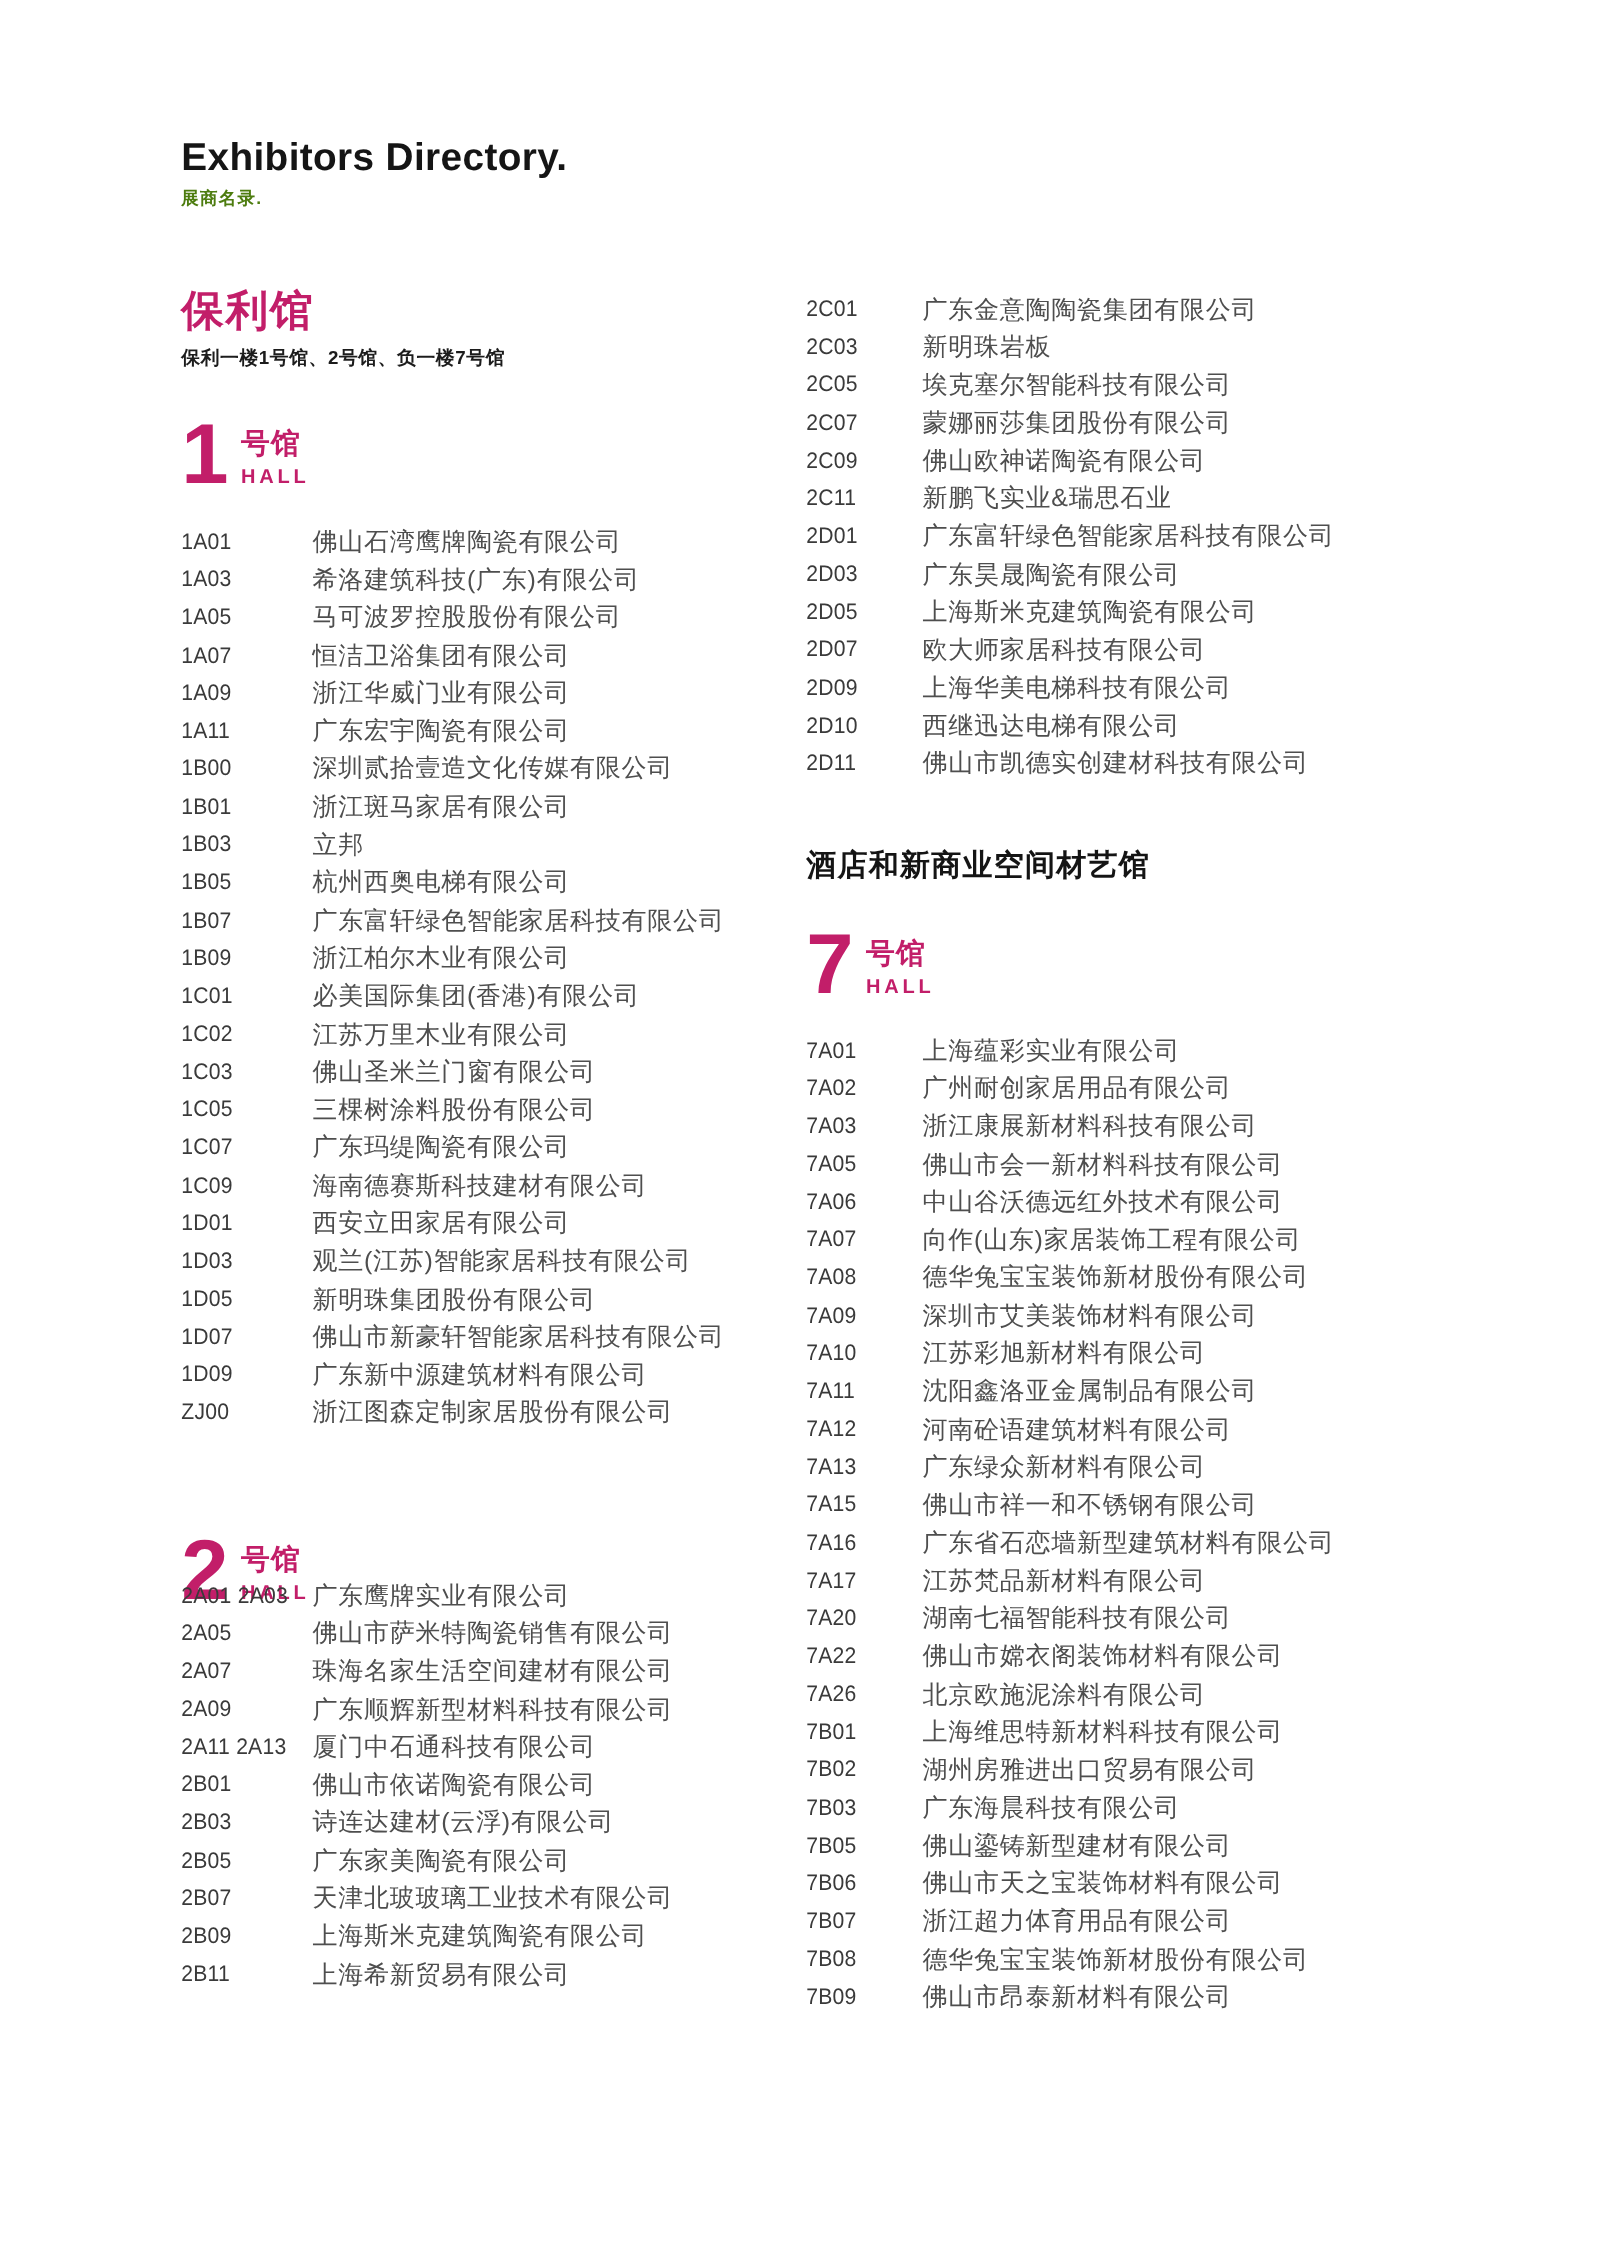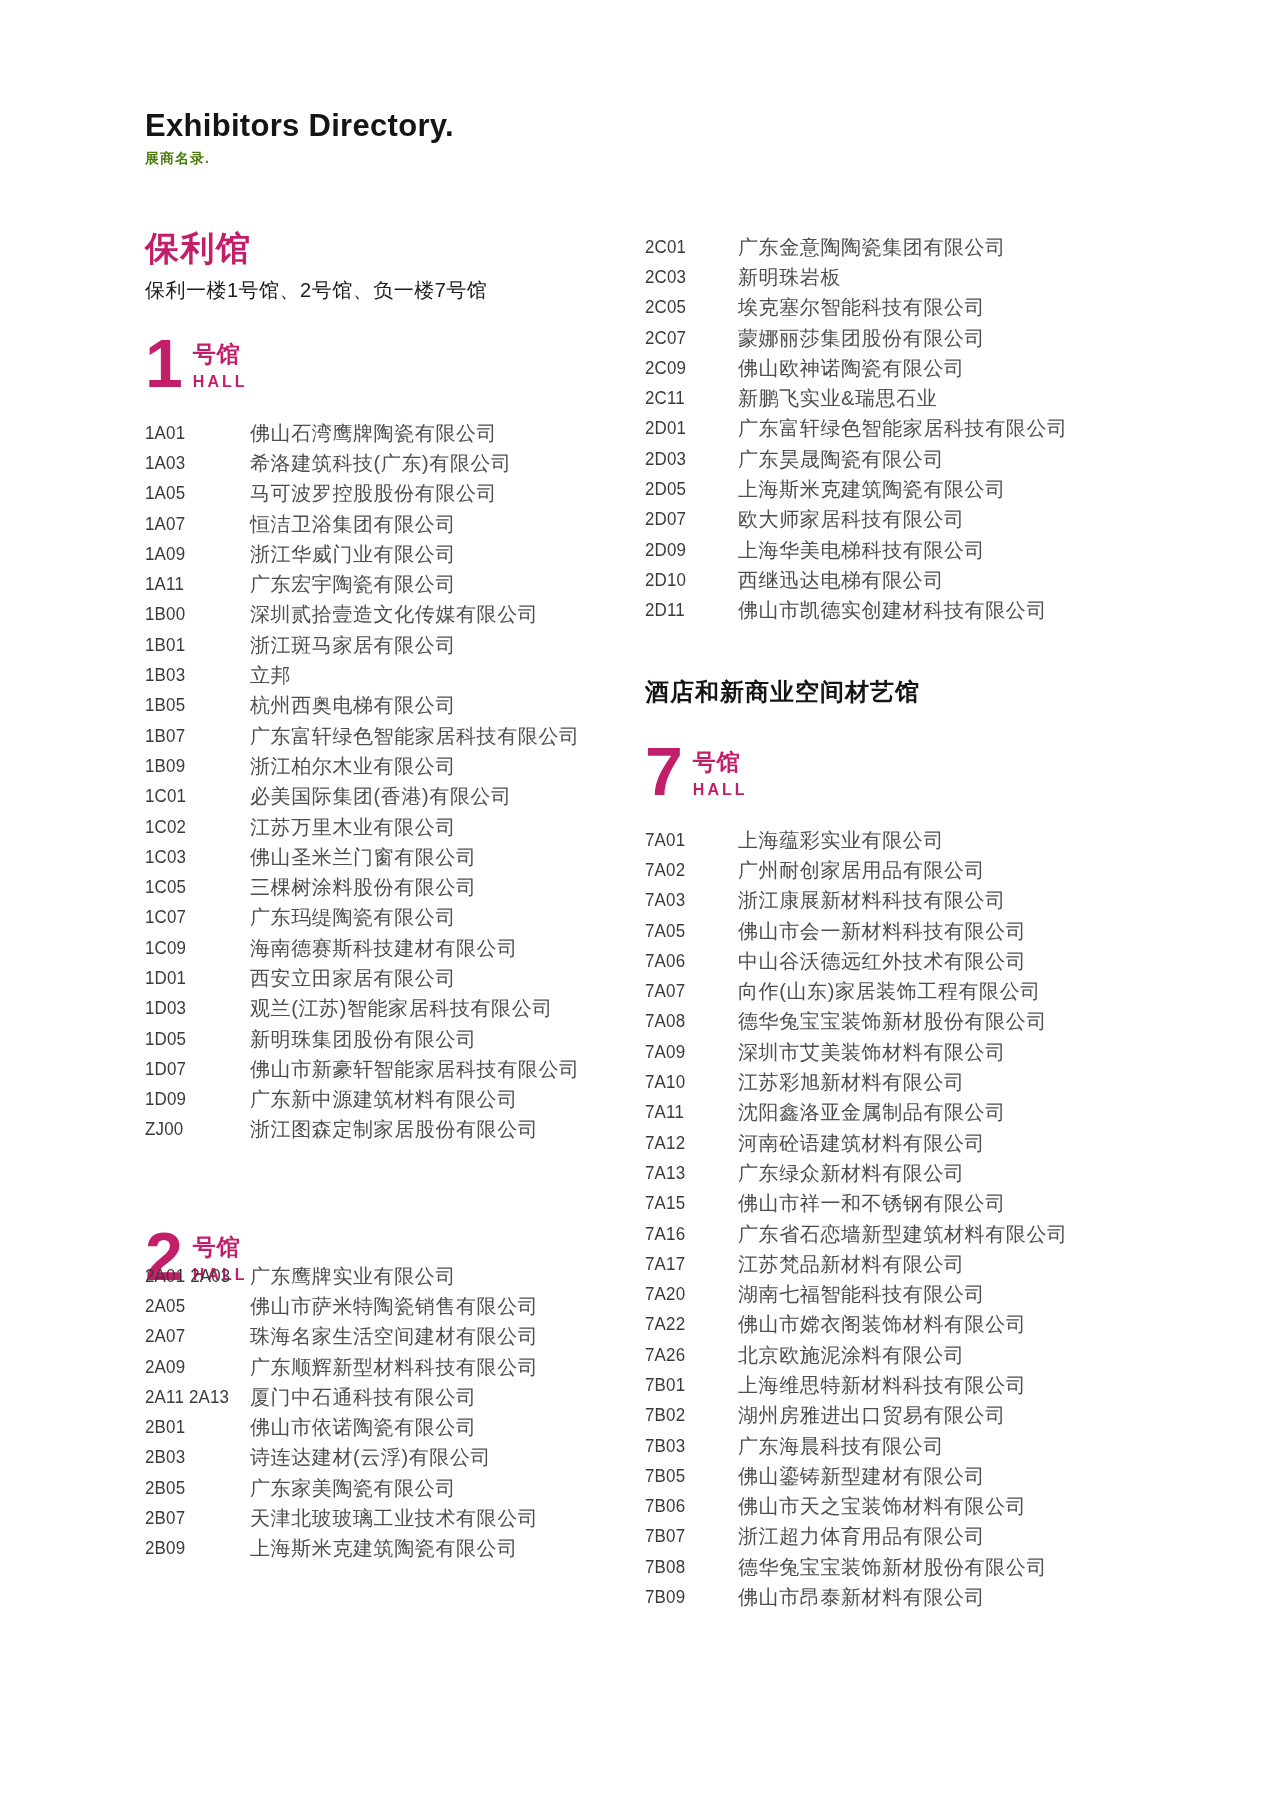--- a/index.html
+++ b/index.html
@@ -5,21 +5,21 @@
   html,body{margin:0;padding:0;background:#fff;}
   :root{--accent:#C21E69;}
   .page{position:relative;width:1280px;height:1806px;background:#ffffff;overflow:hidden;
         font-family:"Liberation Sans","DejaVu Sans",sans-serif;padding-left:16px;}
   .abs{position:absolute;}
 
   .title-en{left:145px;top:108px;font-size:31px;font-weight:bold;color:#151515;letter-spacing:.3px;}
   .title-cn{left:145px;top:150px;font-size:14px;font-weight:bold;color:#4d7c0f;letter-spacing:1px;}
 
   .venue-name{left:145px;top:226px;font-size:34px;font-weight:bold;color:var(--accent);letter-spacing:1.5px;}
-  .venue-sub{left:145px;top:277px;font-size:20px;font-weight:400;color:#1c1c1c;letter-spacing:.5px;}
+  .venue-sub{left:145px;top:277px;font-size:15px;font-weight:700;color:#1c1c1c;letter-spacing:.5px;}
 
   .hall-heading{display:flex;align-items:flex-start;}
   .hall-num{font-size:68px;line-height:.92;font-weight:bold;color:var(--accent);}
   .hall-sub{margin-left:10px;padding-top:7px;}
   .hall-unit{display:block;font-size:23px;font-weight:bold;color:var(--accent);letter-spacing:1px;}
   .hall-hall{display:block;font-size:16px;font-weight:bold;color:var(--accent);letter-spacing:3px;margin-top:3px;}
 
   #hall1-heading{left:145px;top:332px;}
   #hall2-heading{left:145px;top:1225px;}
   #hall7-heading{left:645px;top:740px;}
@@ -228,20 +228,24 @@
   <div class="row">
     <span class="code"><span class="code-inner">2B07</span></span>
     <span class="company">天津北玻玻璃工业技术有限公司</span>
   </div>
 
   <div class="row">
     <span class="code"><span class="code-inner">2B09</span></span>
     <span class="company">上海斯米克建筑陶瓷有限公司</span>
   </div>
 
+  <div class="row">
+    <span class="code"><span class="code-inner">2B11</span></span>
+    <span class="company">上海希新贸易有限公司</span>
+  </div>
 </div>
   <div class="abs list" id="list-hall2b">
   <div class="row">
     <span class="code"><span class="code-inner">2C01</span></span>
     <span class="company">广东金意陶陶瓷集团有限公司</span>
   </div>
 
   <div class="row">
     <span class="code"><span class="code-inner">2C03</span></span>
     <span class="company">新明珠岩板</span>

